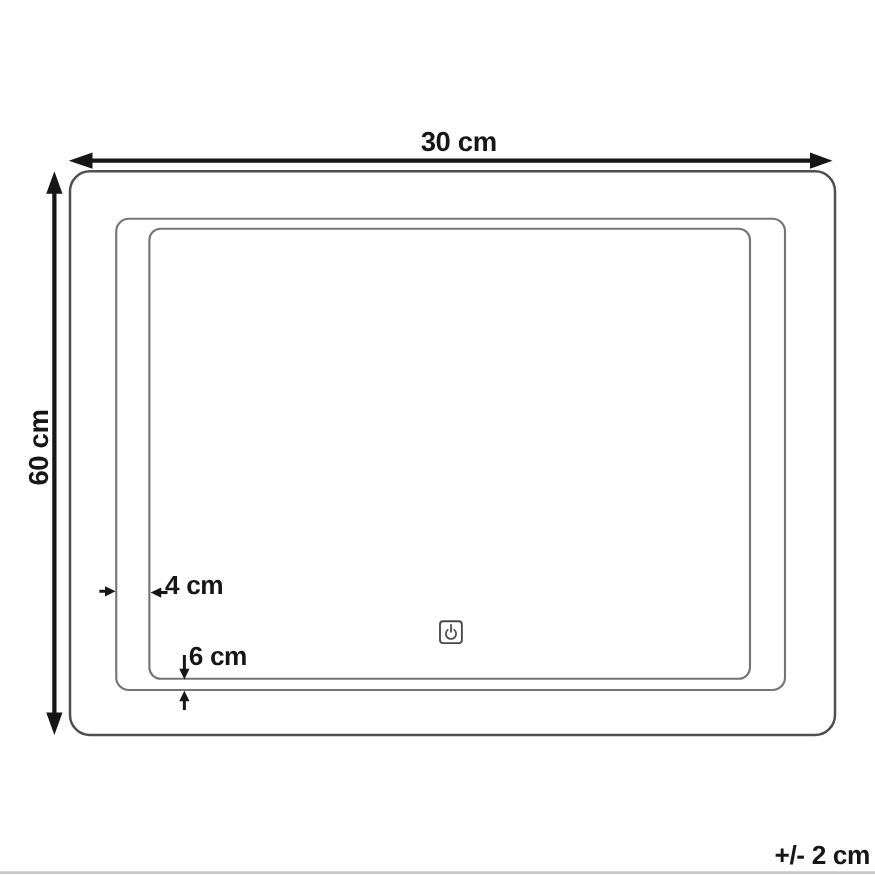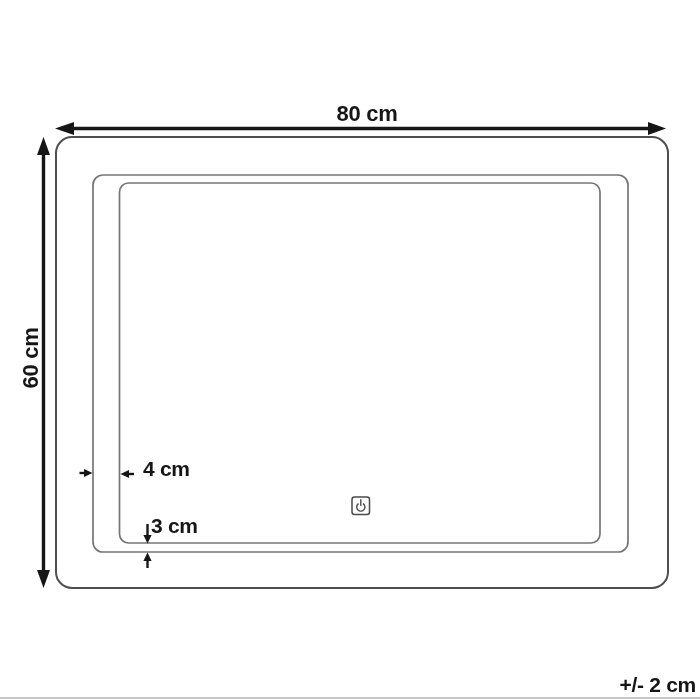--- a/index.html
+++ b/index.html
@@ -27,21 +27,21 @@
     width: 170px;
     text-align: center;
     font-size: 22px;
   }
   .label-height {
     left: 31px;
     top: 358px;
     transform: translate(-50%, -50%) rotate(-90deg);
     font-size: 22px;
   }
-  .label-frame-offset { left: 132px; top: 457px; margin-left: 11px; }
+  .label-frame-offset { left: 132px; top: 457px; }
   .label-edge-offset  { left: 151px; top: 514px; }
   .label-tolerance    { right: 4px;  top: 673px; font-size: 21px; text-align: center; }
 </style>
 </head>
 <body>
 
 <div class="stage">
 
   <svg width="700" height="700" viewBox="0 0 700 700">
 
@@ -77,22 +77,22 @@
 
     <g fill="none" stroke="#4a4a4a">
       <rect x="352" y="497" width="17.5" height="17.5" rx="2.5" ry="2.5" stroke-width="1.5"></rect>
       <path d="M 358.2 503.9 A 4.1 4.1 0 1 0 363.4 503.9" stroke-width="1.4" stroke-linecap="round"></path>
       <line x1="360.8" y1="499.8" x2="360.8" y2="505.4" stroke-width="1.4" stroke-linecap="round"></line>
     </g>
 
     <line x1="0" y1="698" x2="700" y2="698" stroke="#c8c8c8" stroke-width="2.2"></line>
   </svg>
 
-  <div class="dim-label label-width">80 cm</div>
+  <div class="dim-label label-width">30 cm</div>
 
   <div class="dim-label label-height">60 cm</div>
 
   <div class="dim-label label-frame-offset">4 cm</div>
 
-  <div class="dim-label label-edge-offset">3 cm</div>
+  <div class="dim-label label-edge-offset">6 cm</div>
 
   <div class="dim-label label-tolerance">+/- 2 cm</div>
 </div>
 
 </body></html>

